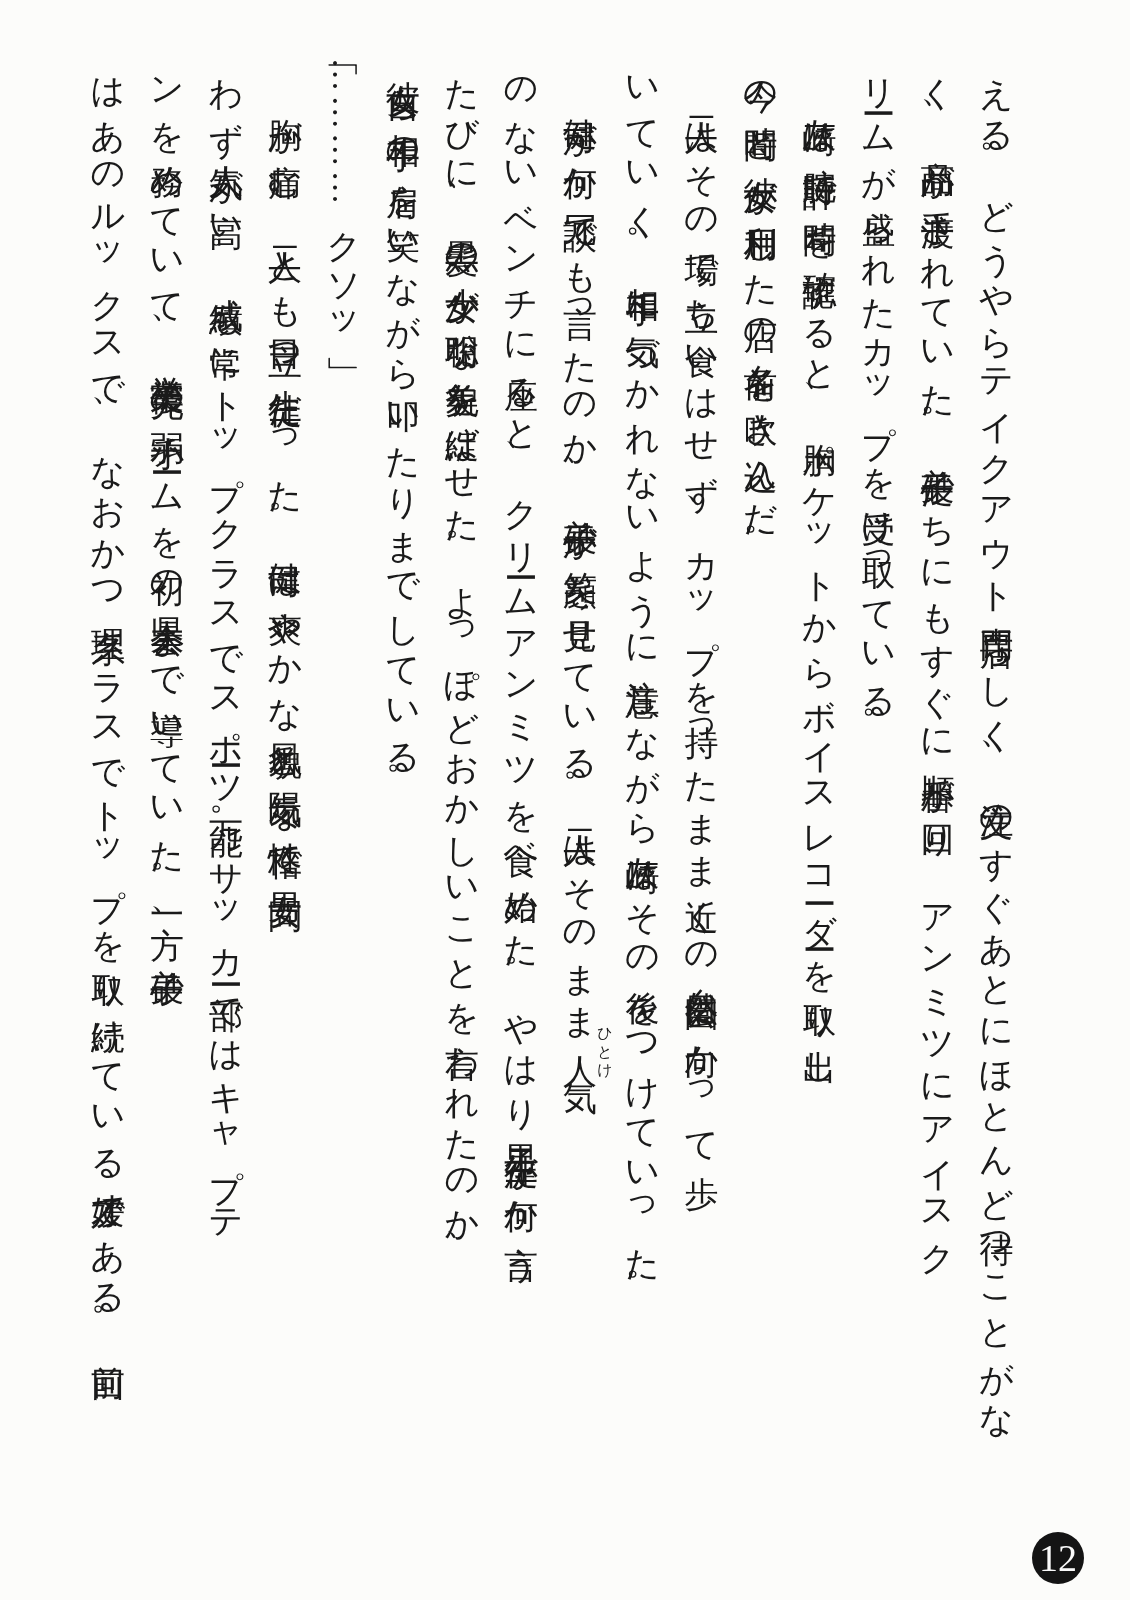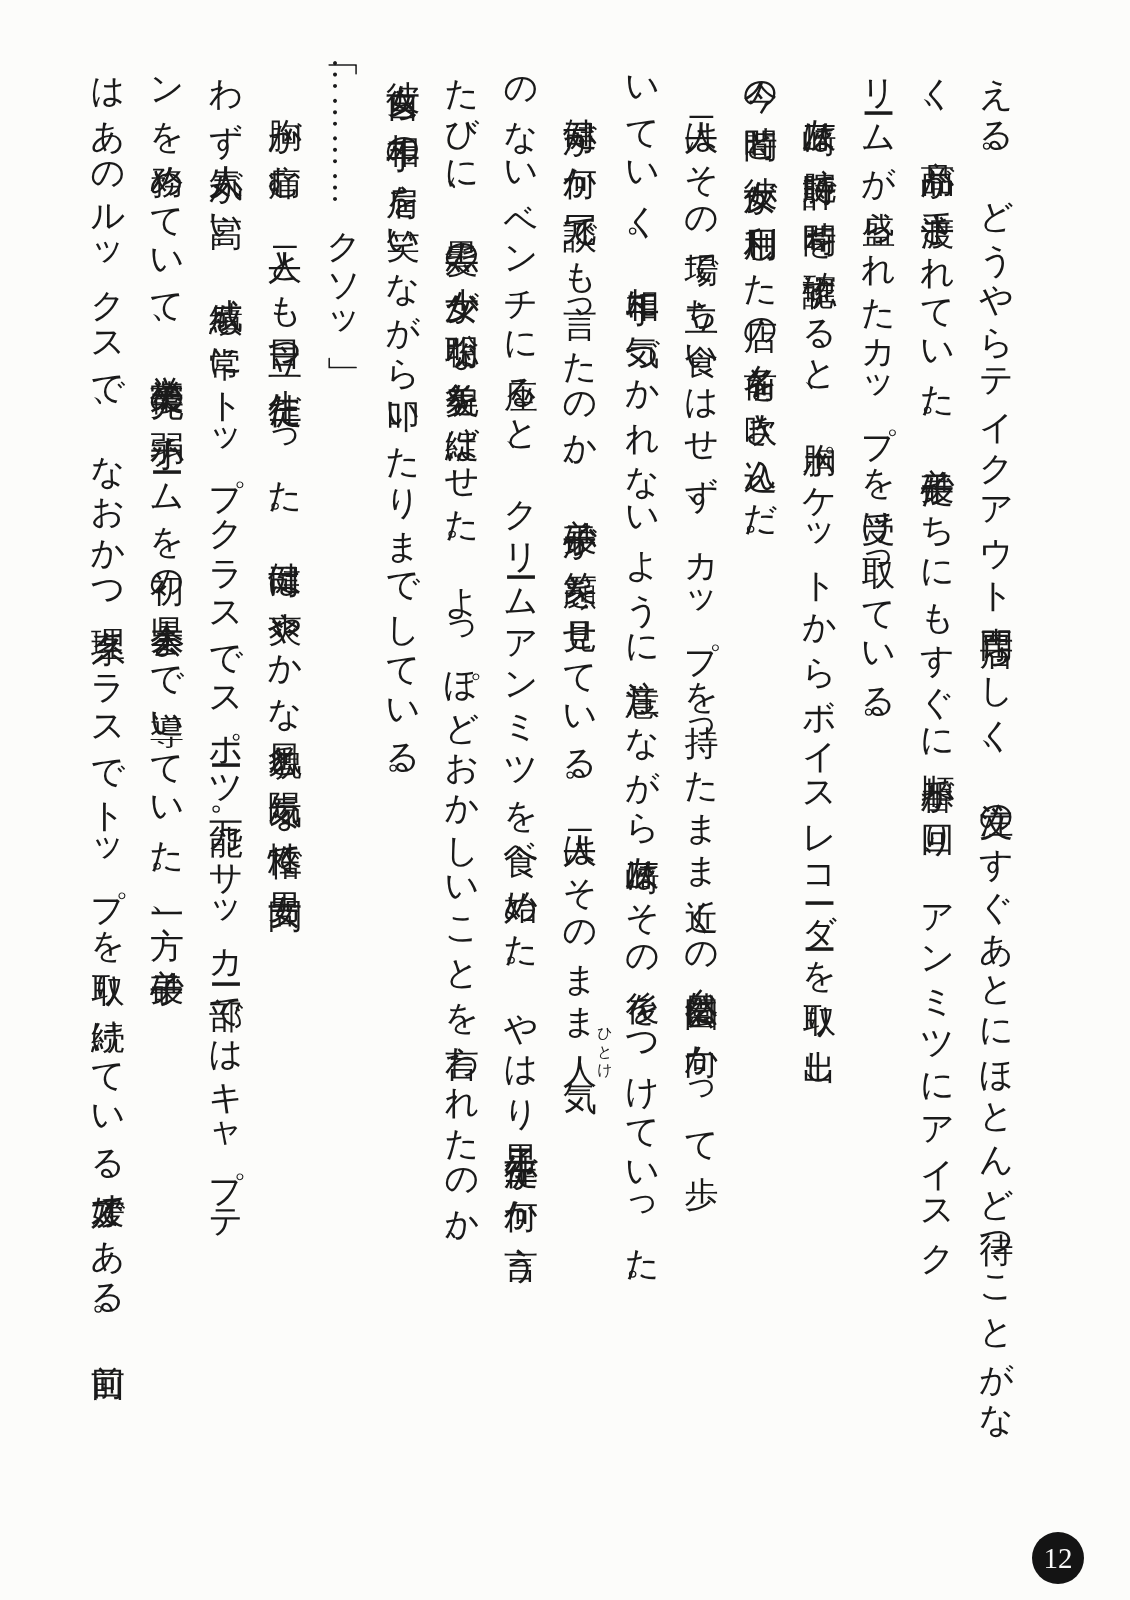--- a/index.html
+++ b/index.html
@@ -57,21 +57,21 @@
     left: 1032px;
     top: 1532px;
     width: 52px;
     height: 52px;
     background: #141414;
     border-radius: 50%;
     color: #fafafa;
     display: flex;
     align-items: center;
     justify-content: center;
-    font-size: 29px;
+    font-size: 38px;
     font-family: "Liberation Serif", "DejaVu Serif", serif;
   }
 </style>
 </head>
 <body>
 
 <div class="page">
   <main class="text-block">
     <p class="tline">える。どうやらテイクアウト専門店らしく、注文のすぐあとにほとんど待つことがな</p>
     <p class="tline">く、商品が手渡されていた。美砂子たちにもすぐに順番が回り、アンミツにアイスク</p>

